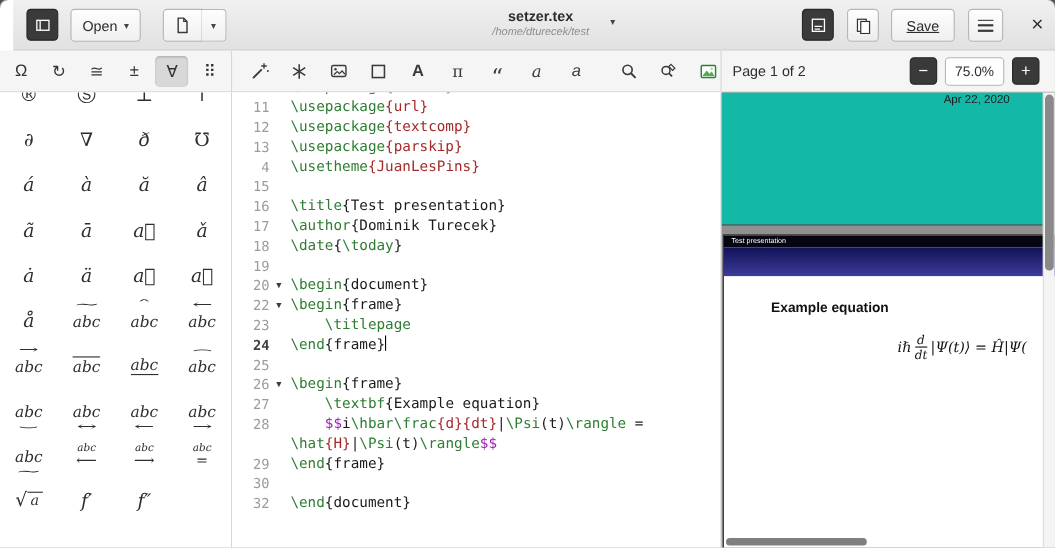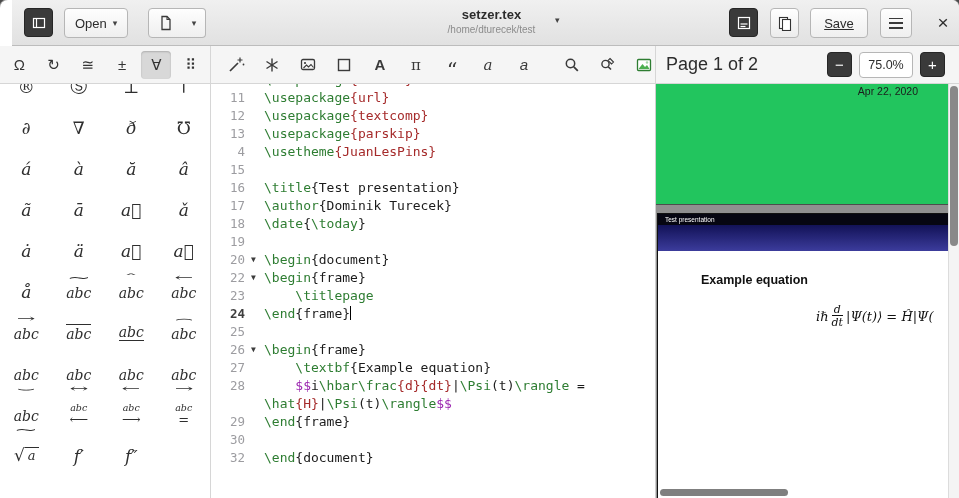--- a/index.html
+++ b/index.html
@@ -15,21 +15,21 @@
          border:1px solid #b6b6b6; border-radius:4px; font-size:13px; color:#2c2c2c; cursor:default; }
   .darkbtn { background:#3a3a3a; border:1px solid #262626; width:29px; height:29px; padding:0; }
   #btn-tile { left:12px; }
   #btn-open { left:52px; }
   #btn-new  { left:136px; width:36px; padding:0; border-radius:4px 0 0 4px; }
   #btn-new-menu { left:171px; width:23px; padding:0; border-radius:0 4px 4px 0; border-left:none; }
   .caret { font-size:9px; color:#444; line-height:1; }
   .titlewrap { position:absolute; left:0; right:0; top:7px; text-align:center; }
   .titleinner { position:relative; display:inline-block; }
   .doc-title { font-size:13px; font-weight:700; color:#2b2b2b; }
-  .doc-path  { font-size:10px; color:#8c8c8c; margin-top:2px; }
+  .doc-path  { font-size:10px; color:#8c8c8c; margin-top:2px;font-style:italic; }
   .title-caret { position:absolute; right:-24px; top:9px; }
   #btn-build { left:717px; }
   #btn-pages { left:758px; width:29px; padding:0; background:linear-gradient(#fff,#ececec); }
   #btn-save  { left:798px; width:58px;text-decoration:underline; }
   #btn-menu  { left:868px; width:32px; padding:0; }
   #btn-close { left:916px; width:30px; background:none; border:none; font-size:19px; color:#2f2f2f; }
   .ham { width:14px; height:11px; display:flex; flex-direction:column; justify-content:space-between; }
   .ham i { display:block; height:1.5px; background:#3a3a3a; }
 
   
@@ -44,21 +44,21 @@
               display:flex; align-items:center; gap:14px; padding-left:14px; }
   .ticon { width:22px; height:22px; display:flex; align-items:center; justify-content:center; color:#3a3a3a; }
   .g-bold { font-size:15px; font-weight:700; }
   .g-math { font-size:15px; font-family:"DejaVu Serif",serif; }
   .g-quote { font-family:"DejaVu Serif",serif; font-size:21px; line-height:8px; transform:translateY(5px); }
   .g-italic { font-size:15px; font-style:italic; font-family:"DejaVu Serif",serif; }
   .g-slant { font-size:15px; font-style:italic; }
   #t-search { margin-left:12px; }
   .pbar { position:absolute; left:656px; top:0; right:0; height:37px;
           display:flex; align-items:center; gap:7px; padding:0 14px 0 10px; }
-  .pagetxt { font-size:18px; color:#2d2d2d; margin-right:auto; }
+  .pagetxt { font-size:13px; color:#2d2d2d; margin-right:auto; }
   .zbtn { width:25px; height:25px; background:#3a3a3a; border:1px solid #262626; border-radius:4px;
           color:#fff; font-size:15px; display:flex; align-items:center; justify-content:center; }
   .zlevel { width:54px; height:26px; background:#fff; border:1px solid #b6b6b6; border-radius:4px;
             font-size:12.5px; color:#2d2d2d; display:flex; align-items:center; justify-content:center; }
 
   
   .sidebar { position:absolute; left:0; top:84px; width:211px; bottom:0; background:#fff;
              border-right:1px solid #d6d6d6; overflow:hidden; }
   #symbols { display:grid; grid-template-columns:repeat(4,1fr); grid-auto-rows:41px; margin-top:-18px; }
   .sym { display:flex; align-items:center; justify-content:center;
@@ -92,21 +92,21 @@
   .ln .txt { padding-left:2px; color:#1b1b1b; }
   .ln.cur .num { color:#3e3e3e; font-weight:700; }
   .txt .c { color:var(--cmd,#2e7d32); }
   .txt .a { color:var(--arg,#a52a2a); }
   .txt .m { color:var(--mth,#9c27b0); }
   .txt .t { color:var(--txt,#1b1b1b);margin-top:34px; }
   .caret-bar { display:inline-block; width:1px; height:14px; background:#000; vertical-align:-2px; }
 
   
   .preview { position:absolute; left:656px; top:84px; right:0; bottom:0; background:#909090; overflow:hidden; }
-  .page1 { position:absolute; left:0; top:0; right:11px; height:121px; background:#22c55e; border-bottom:1px solid #4d4d4d;text-decoration:underline; }
+  .page1 { position:absolute; left:0; top:0; right:11px; height:121px; background:#14b8a6; border-bottom:1px solid #4d4d4d;text-decoration:underline; }
   .p1date { position:absolute; top:1px; right:30px; font-size:10.5px; color:#1c1c1c; }
   .slide { position:absolute; left:1px; top:129px; width:400px; height:300px; background:#fff;
            border:1px solid #111; }
   .sl-top { height:11px; background:#060612; color:#fff; font-size:6.5px; line-height:11px; padding-left:7px; }
   .sl-grad { height:26px; background:linear-gradient(#121257,#3c3c9c); }
   .sl-head { margin:22px 0 0 43px; font-size:12.5px; font-weight:700; color:#111; }
   .sl-eq { margin:17px 0 0 158px; display:flex; align-items:center; gap:3px;
            font-family:"DejaVu Serif",serif; font-style:italic; font-size:13px; color:#111; }
   .frac { display:inline-flex; flex-direction:column; align-items:center; line-height:1; font-size:11px; }
   .frac .den { border-top:1px solid #111; padding-top:1px; }

